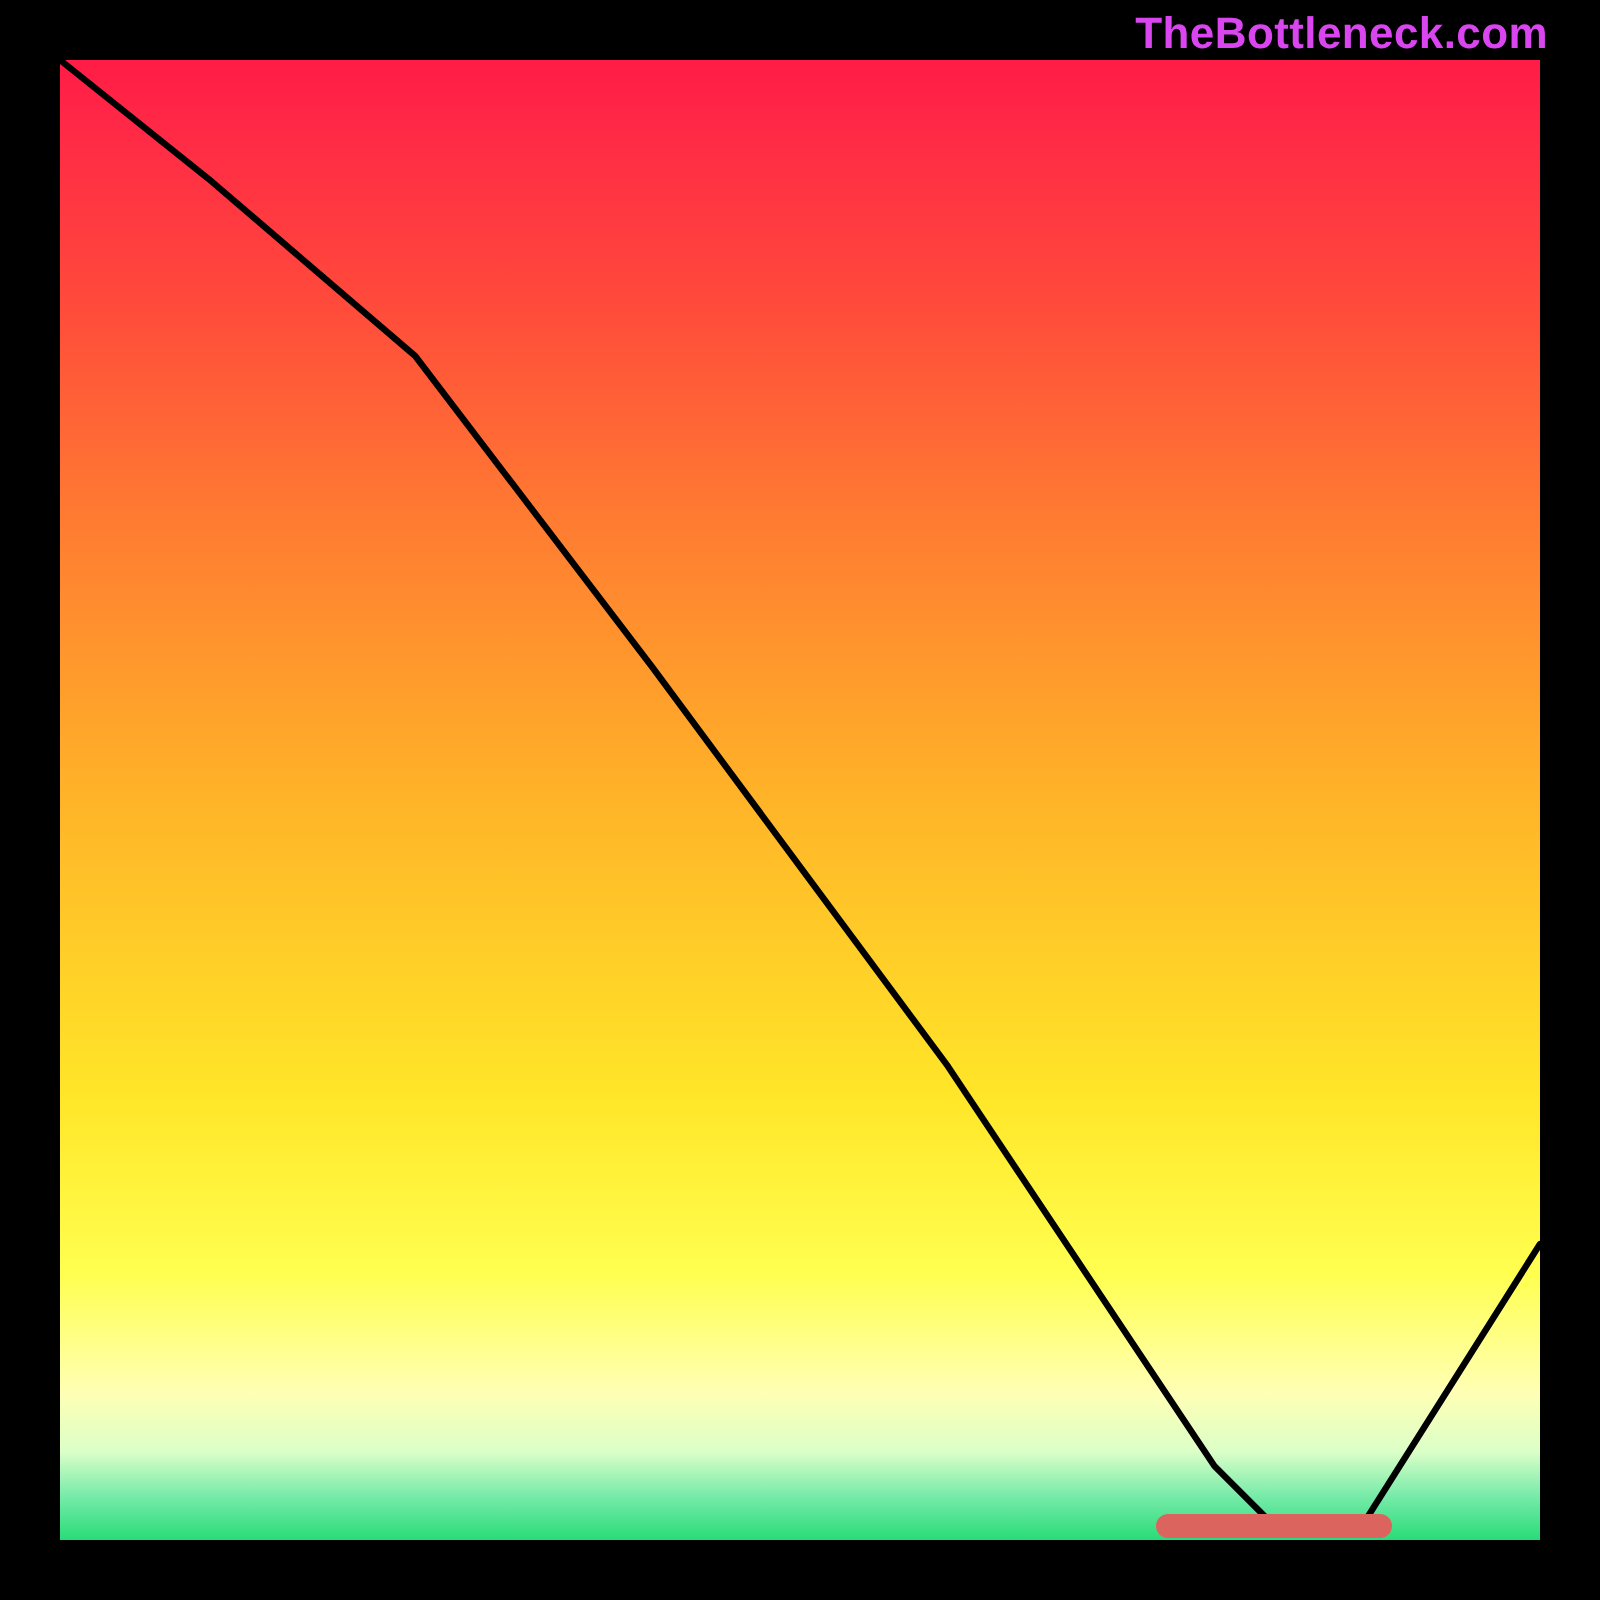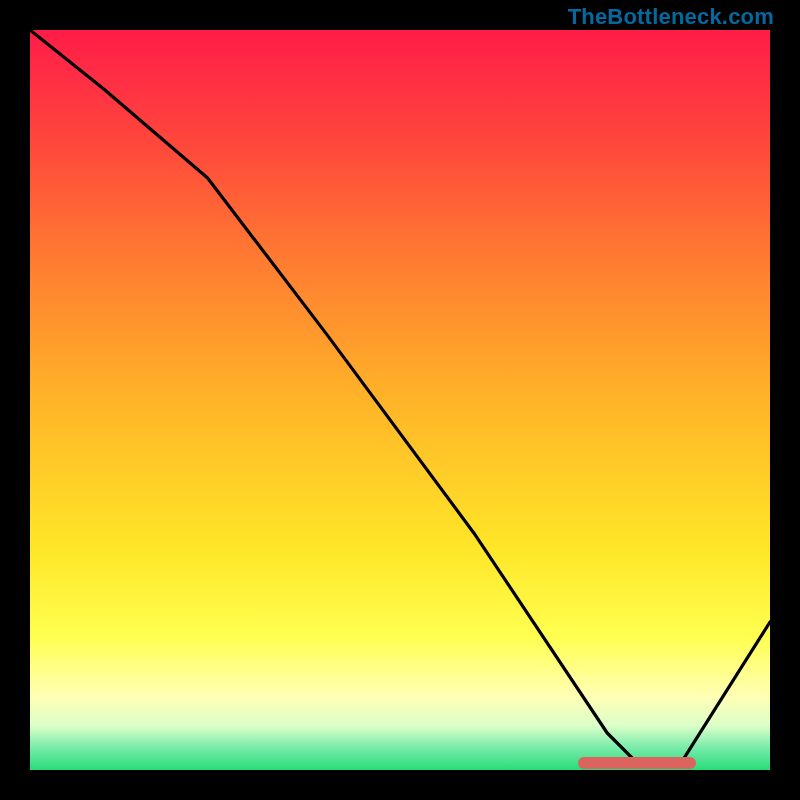--- a/index.html
+++ b/index.html
@@ -60,21 +60,21 @@
     border-radius: 6px;
     background: rgb(220, 100, 95);
   }
   .watermark {
     position: absolute;
     top: 4px;
     right: 26px;
     font-family: Arial, Helvetica, sans-serif;
     font-size: 22px;
     font-weight: bold;
-    color: #0369a1;
+    color: #d946ef;
     letter-spacing: 0.2px;
   }
 </style>
 </head>
 <body>
 
 <div class="frame">
   <div class="watermark">TheBottleneck.com</div>
 
   <div class="plot-area">

